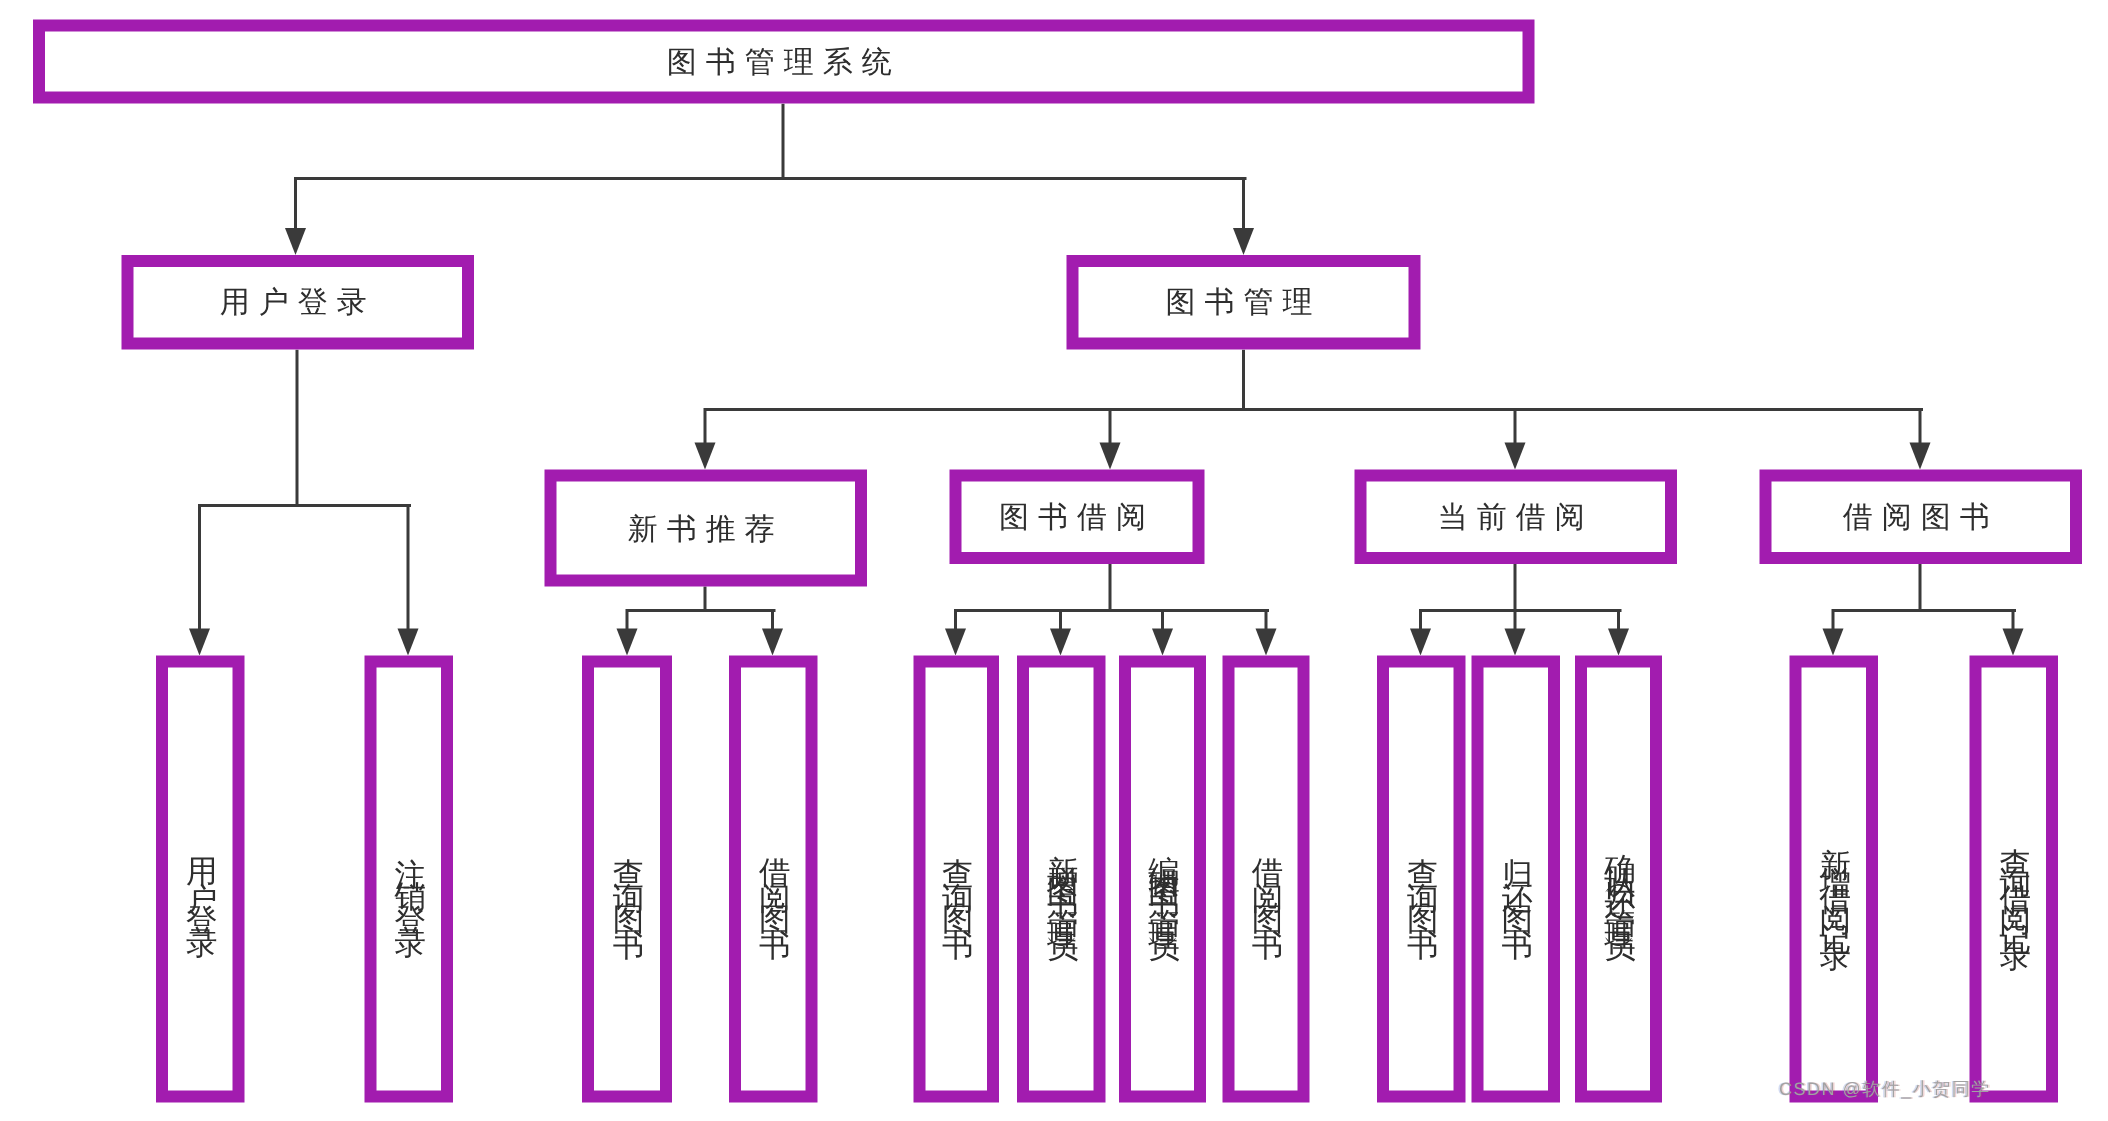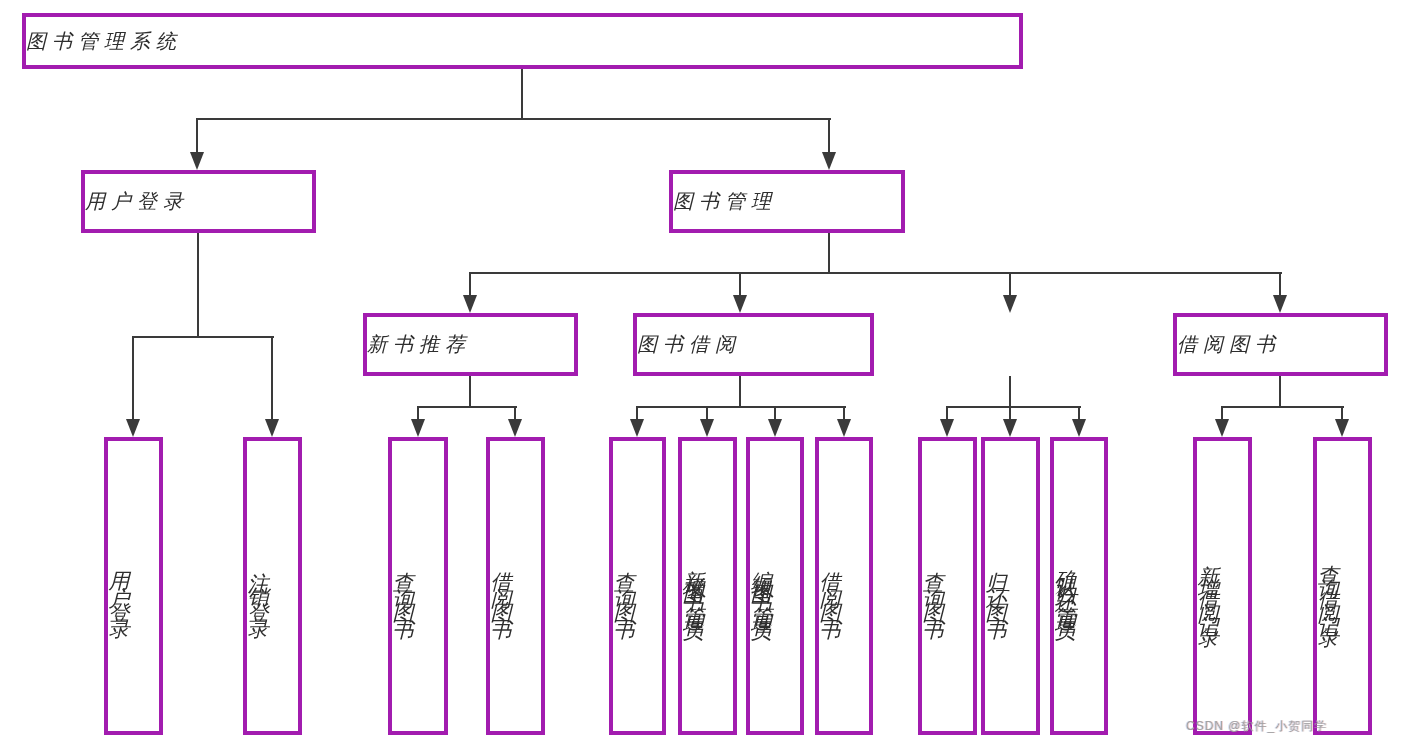--- a/index.html
+++ b/index.html
@@ -4,24 +4,23 @@
 <style>
   * { margin:0; padding:0; box-sizing:border-box; }
   html,body { background:#ffffff; }
   body { font-family:"Liberation Sans","DejaVu Sans",sans-serif; }
   .canvas {
     position:relative; width:1405px; height:747px;
     background:#ffffff; overflow:hidden;
   }
   .node {
     position:absolute; background:#ffffff;
-    border:4px solid #a21caf;
-    display:flex; align-items:center; justify-content:flex-start;
+    border:8px solid #a21caf;
+    display:flex; align-items:center; justify-content:center;
     color:#2e2e2e;
-    font-style:italic;
   }
   .hnode .label { font-size:20px; letter-spacing:6px; white-space:nowrap; color:#2e2e2e; }
   .leaf { top:437px; height:298px; }
   .vlabel {
     writing-mode:vertical-rl; text-orientation:mixed;
     font-size:21px; line-height:1.05; color:#2e2e2e; white-space:nowrap;
   }
   .sp-s { letter-spacing:.75em; }
   .sp-m { letter-spacing:.6em; }
   .sp-l { letter-spacing:.35em; }
@@ -97,29 +96,32 @@
       <div class="arrow" style="left: 1335px; top: 419px;"></div>
     </div>
 
   <div class="node hnode" style="left:22px;top:13px;width:1001px;height:56px">
     <span class="label">图书管理系统</span>
   </div>
 
   <div class="node hnode" style="left:81px;top:170px;width:235px;height:63px">
     <span class="label">用户登录</span>
   </div>
-  <div class="node hnode" style="left:669px;top:170px;width:236px;height:63px">
+  <div class="node hnode" style="left:711px;top:170px;width:236px;height:63px">
     <span class="label">图书管理</span>
   </div>
 
-  <div class="node hnode" style="left:363px;top:313px;width:215px;height:63px">
+  <div class="node hnode" style="left:363px;top:313px;width:215px;height:78px">
     <span class="label">新书推荐</span>
   </div>
-  <div class="node hnode" style="left:633px;top:313px;width:241px;height:63px">
+  <div class="node hnode" style="left:633px;top:313px;width:170px;height:63px">
     <span class="label">图书借阅</span>
+  </div>
+  <div class="node hnode" style="left:903px;top:313px;width:215px;height:63px">
+    <span class="label">当前借阅</span>
   </div>
   <div class="node hnode" style="left:1173px;top:313px;width:215px;height:63px">
     <span class="label">借阅图书</span>
   </div>
 
   <div class="node leaf" style="left:104px;width:59px">
     <span class="vlabel sp-s">用户登录</span>
   </div>
   <div class="node leaf" style="left:243px;width:59px">
     <span class="vlabel sp-s">注销登录</span>

